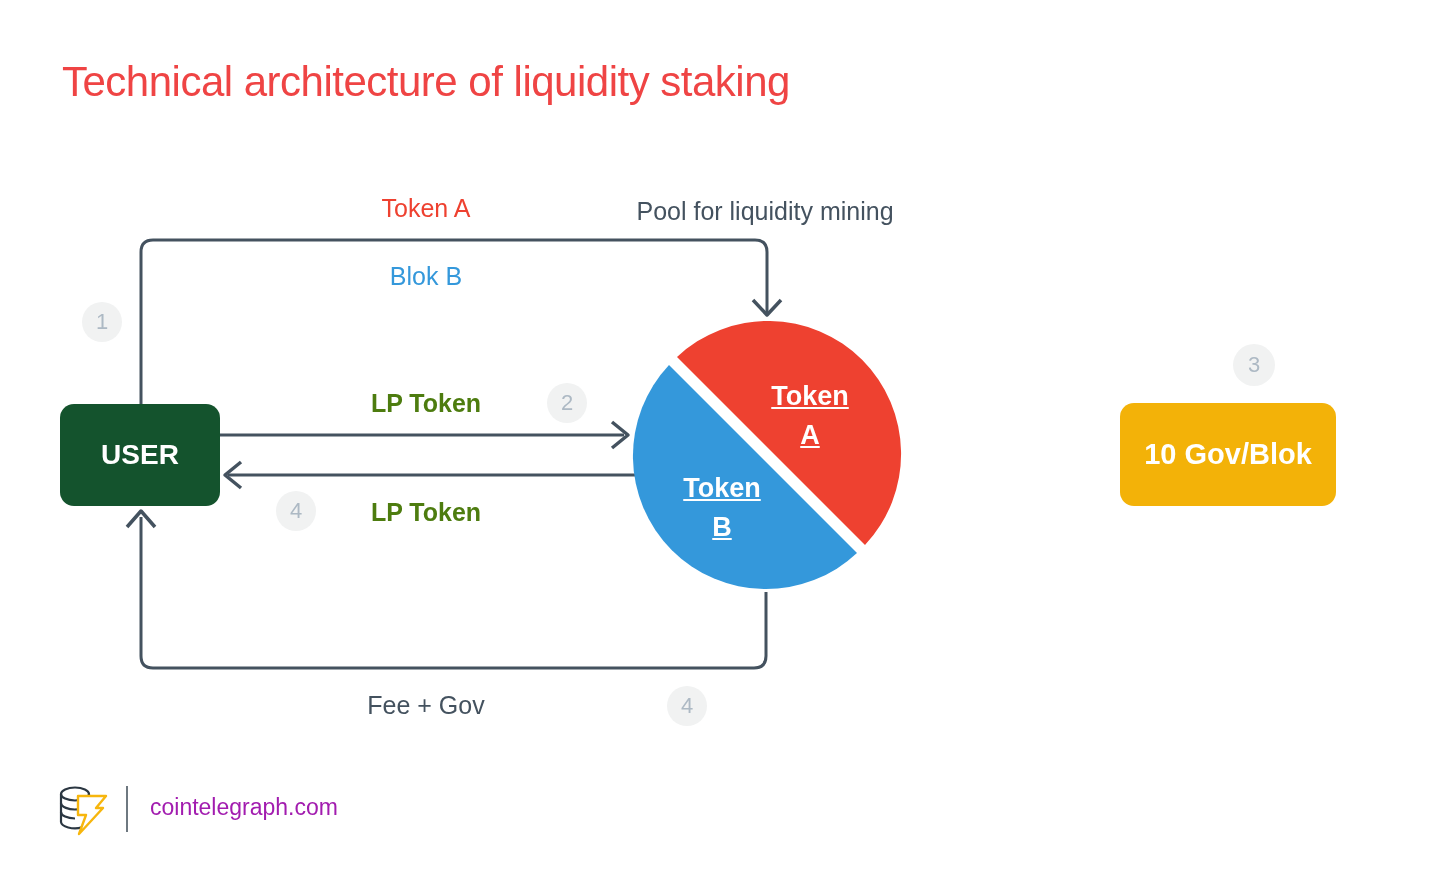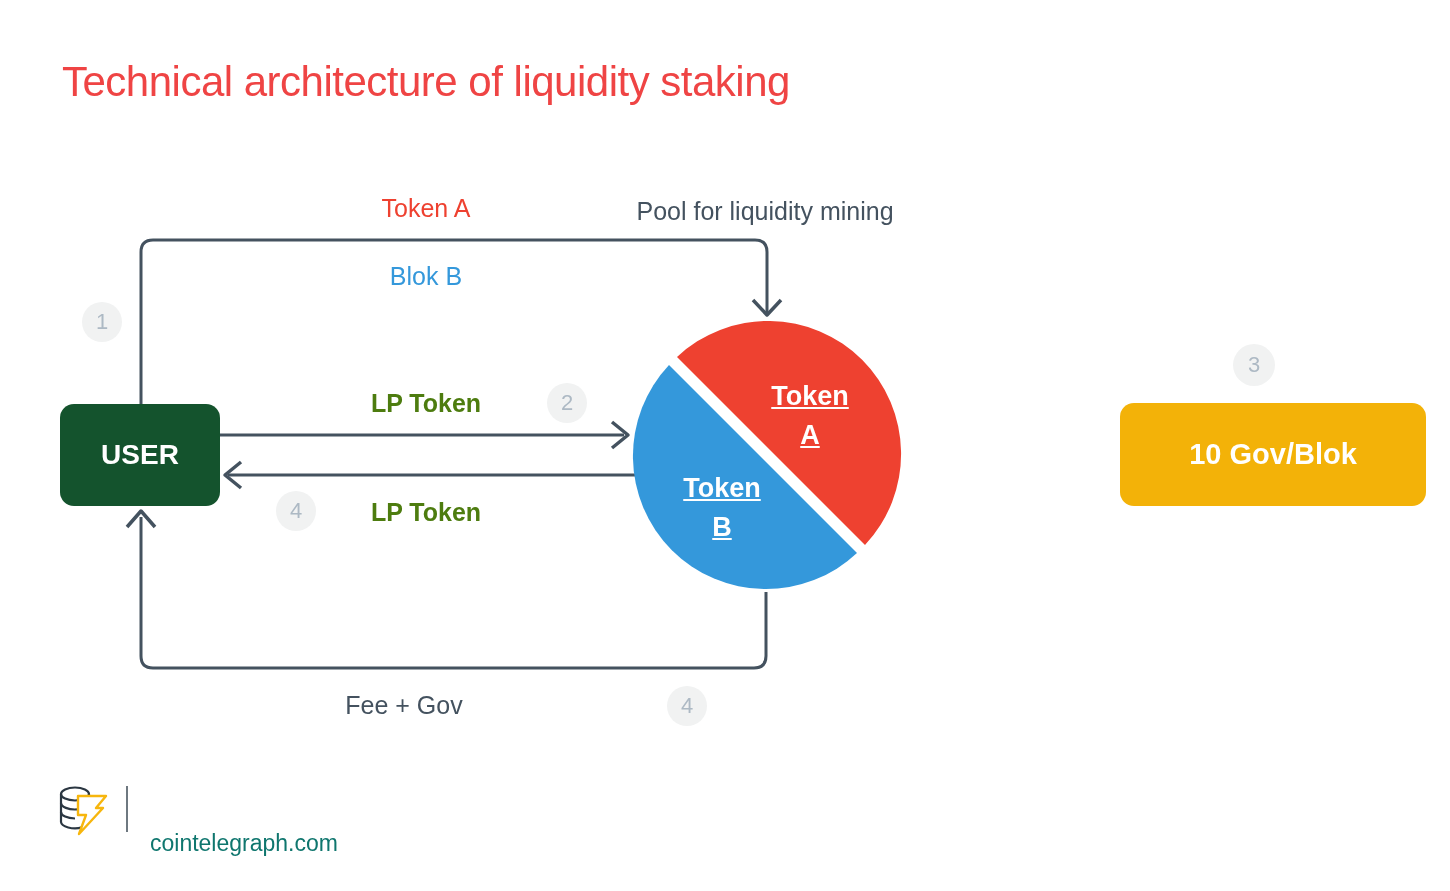--- a/index.html
+++ b/index.html
@@ -46,21 +46,21 @@
     color: #ffffff;
     font-weight: bold;
     white-space: nowrap;
   }
   #user-box {
     left: 60px; top: 404px; width: 160px; height: 102px;
     background: #14532d;
     font-size: 28px;
   }
   #reward-box {
-    left: 1120px; top: 403px; width: 306px; height: 103px;
+    left: 1120px; top: 403px; width: 216px; height: 103px;
     background: #f3b208;
     font-size: 29px;
   }
 
   .pie-label {
     color: #ffffff;
     font-weight: bold;
     font-size: 27px;
     line-height: 39px;
     text-align: center;
@@ -71,21 +71,21 @@
   #pie-label-b { left: 722px; top: 469px; }
 
   #footer { left: 56px; top: 780px; width: 400px; height: 60px; }
   #footer-logo { position: absolute; left: 0; top: 2px; }
   #footer-divider {
     position: absolute; left: 70px; top: 6px;
     width: 2px; height: 46px; background: #6e7880;
   }
   #footer-site {
     position: absolute; left: 94px; top: 14px;
-    font-size: 23px; color: #0f766e; white-space: nowrap; margin-top: 36px;
+    font-size: 23px; color: #a21caf; white-space: nowrap;
   }
 </style>
 </head>
 <body>
 
 <div id="canvas">
 
   <div id="title" class="abs">Technical architecture of liquidity staking</div>
 
   <svg id="connector-layer" class="abs" width="1450" height="891" viewBox="0 0 1450 891">
@@ -113,21 +113,21 @@
   <div class="abs flow-label red center-x" style="left:426px; top:194px;">Token A</div>
 
   <div class="abs flow-label center-x" style="left:765px; top:197px;">Pool for liquidity mining</div>
 
   <div class="abs flow-label blue center-x" style="left:426px; top:262px;">Blok B</div>
 
   <div class="abs flow-label bold center-x" style="left:426px; top:389px;">LP Token</div>
 
   <div class="abs flow-label bold center-x" style="left:426px; top:498px;">LP Token</div>
 
-  <div class="abs flow-label center-x" style="left:404px; top:691px;">Fee + Gov</div>
+  <div class="abs flow-label center-x" style="left:426px; top:691px;">Fee + Gov</div>
 
   <div class="abs step-badge" style="left:82px; top:302px;">1</div>
 
   <div class="abs step-badge" style="left:547px; top:383px;">2</div>
 
   <div class="abs step-badge" style="left:1233px; top:344px; width:42px; height:42px;">3</div>
 
   <div class="abs step-badge" style="left:276px; top:491px;">4</div>
 
   <div class="abs step-badge" style="left:667px; top:686px;">4</div>

